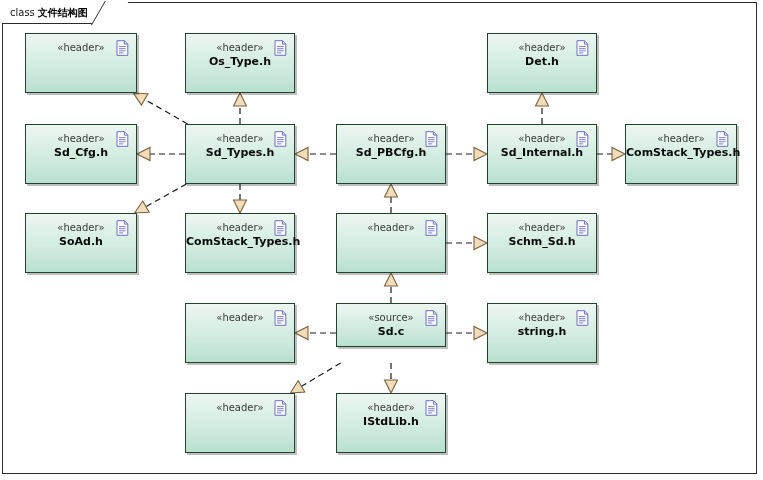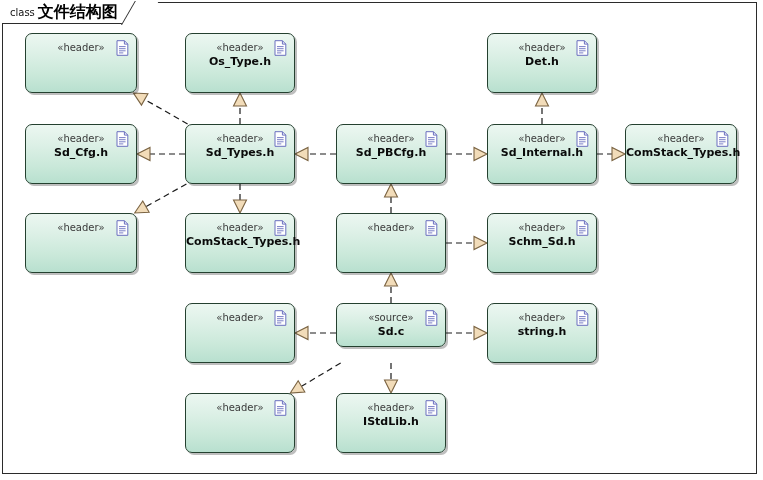--- a/index.html
+++ b/index.html
@@ -45,33 +45,33 @@
     border-left:1.5px solid #2b2b2b;
     transform:skewX(-30deg);
     transform-origin:bottom left;
     box-sizing:border-box;
   }
   .tab-kind{
     font-size:10px;color:#111;letter-spacing:0;
     margin-right:3px;position:relative;z-index:2;
   }
   .tab-name{
-    font-size:16px;font-weight:bold;color:#000;
+    font-size:10px;font-weight:bold;color:#000;
     position:relative;z-index:2;white-space:nowrap;
   }
 
   
   #links{position:absolute;left:0;top:0;width:763px;height:480px;z-index:1;}
 
   
   .node{
     position:absolute;
     box-sizing:border-box;
     border:1.3px solid #24402f;
-    border-radius:7px;
+    border-radius:0;
     background:linear-gradient(180deg,#ecf7f1 0%, #dcf0e6 35%, #c9e8d9 72%, #b8e0cf 100%);
     box-shadow:2px 2px 0 rgba(40,40,40,.30);
     z-index:3;
   }
   .node-inner{
     position:relative;
     width:100%;height:100%;
     padding-top:7px;
     box-sizing:border-box;
     text-align:center;
@@ -298,20 +298,21 @@
               <line x1="3" y1="8.7" x2="9.6" y2="8.7"></line>
               <line x1="3" y1="10.8" x2="9.6" y2="10.8"></line>
               <line x1="3" y1="12.9" x2="7.3" y2="12.9"></line>
             </g>
           </svg>
         </div>
       </div>
       <div class="node" style="left: 25px; top: 213px; width: 112px; height: 60px;">
         <div class="node-inner">
           <div class="stereo">«header»</div>
+          <div class="nname">SoAd.h</div>
           <svg class="doc-icon" viewBox="0 0 13 16">
             <path d="M1 0.7 H8.4 L11.8 4.1 V15.3 H1 Z" fill="#ffffff" stroke="#6a6fbf" stroke-width="1"></path>
             <path d="M8.4 0.7 V4.1 H11.8" fill="none" stroke="#6a6fbf" stroke-width="1"></path>
             <g stroke="#6a6fbf" stroke-width="0.9">
               <line x1="3" y1="6.6" x2="9.6" y2="6.6"></line>
               <line x1="3" y1="8.7" x2="9.6" y2="8.7"></line>
               <line x1="3" y1="10.8" x2="9.6" y2="10.8"></line>
               <line x1="3" y1="12.9" x2="7.3" y2="12.9"></line>
             </g>
           </svg>

